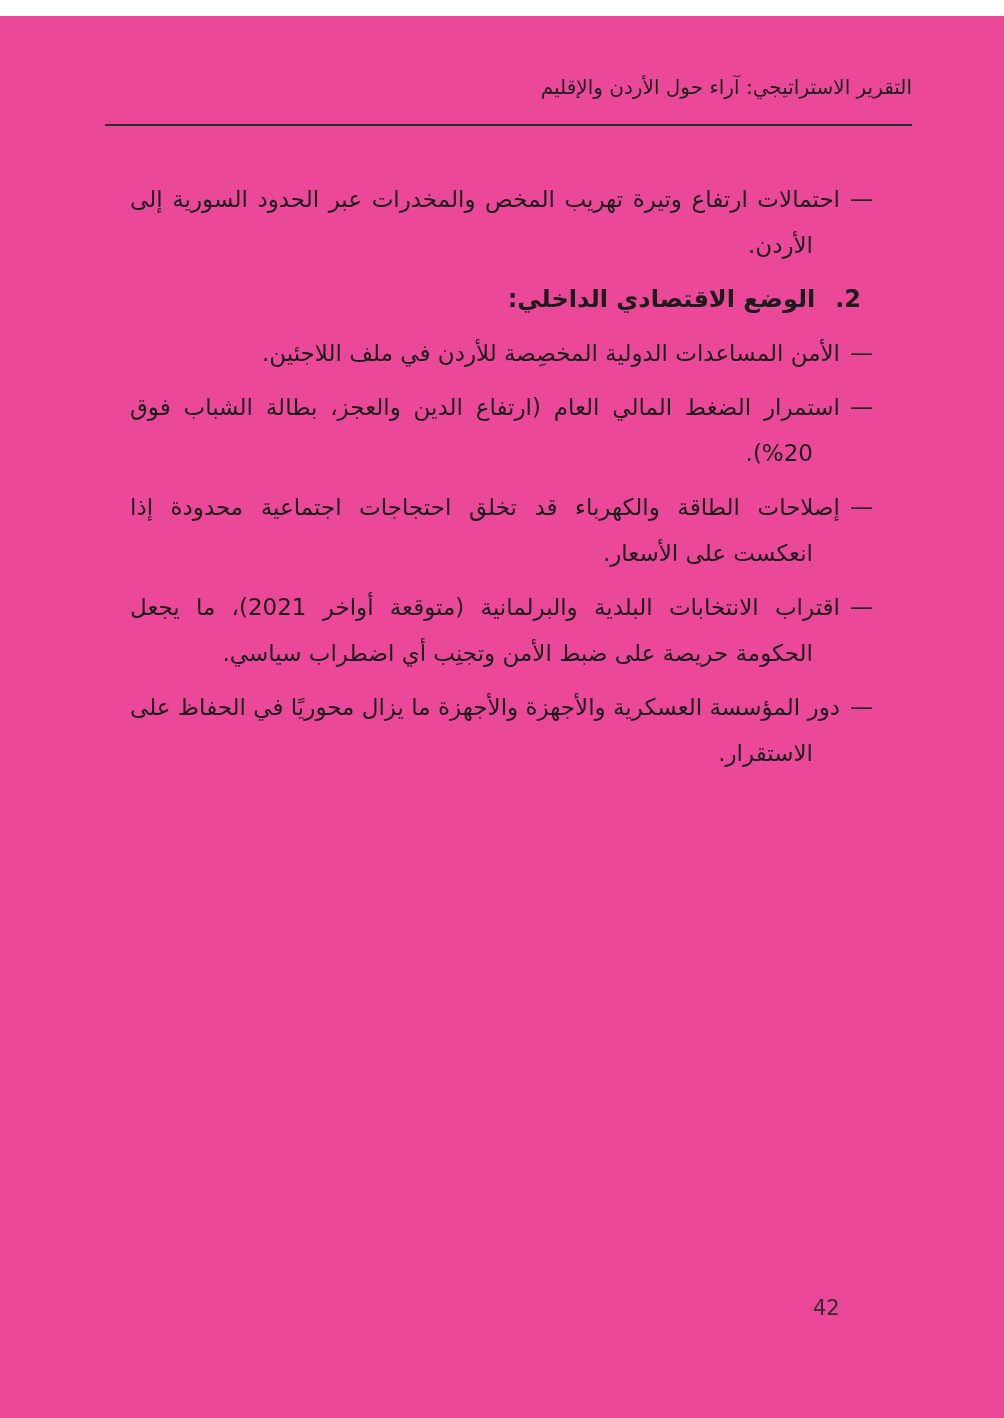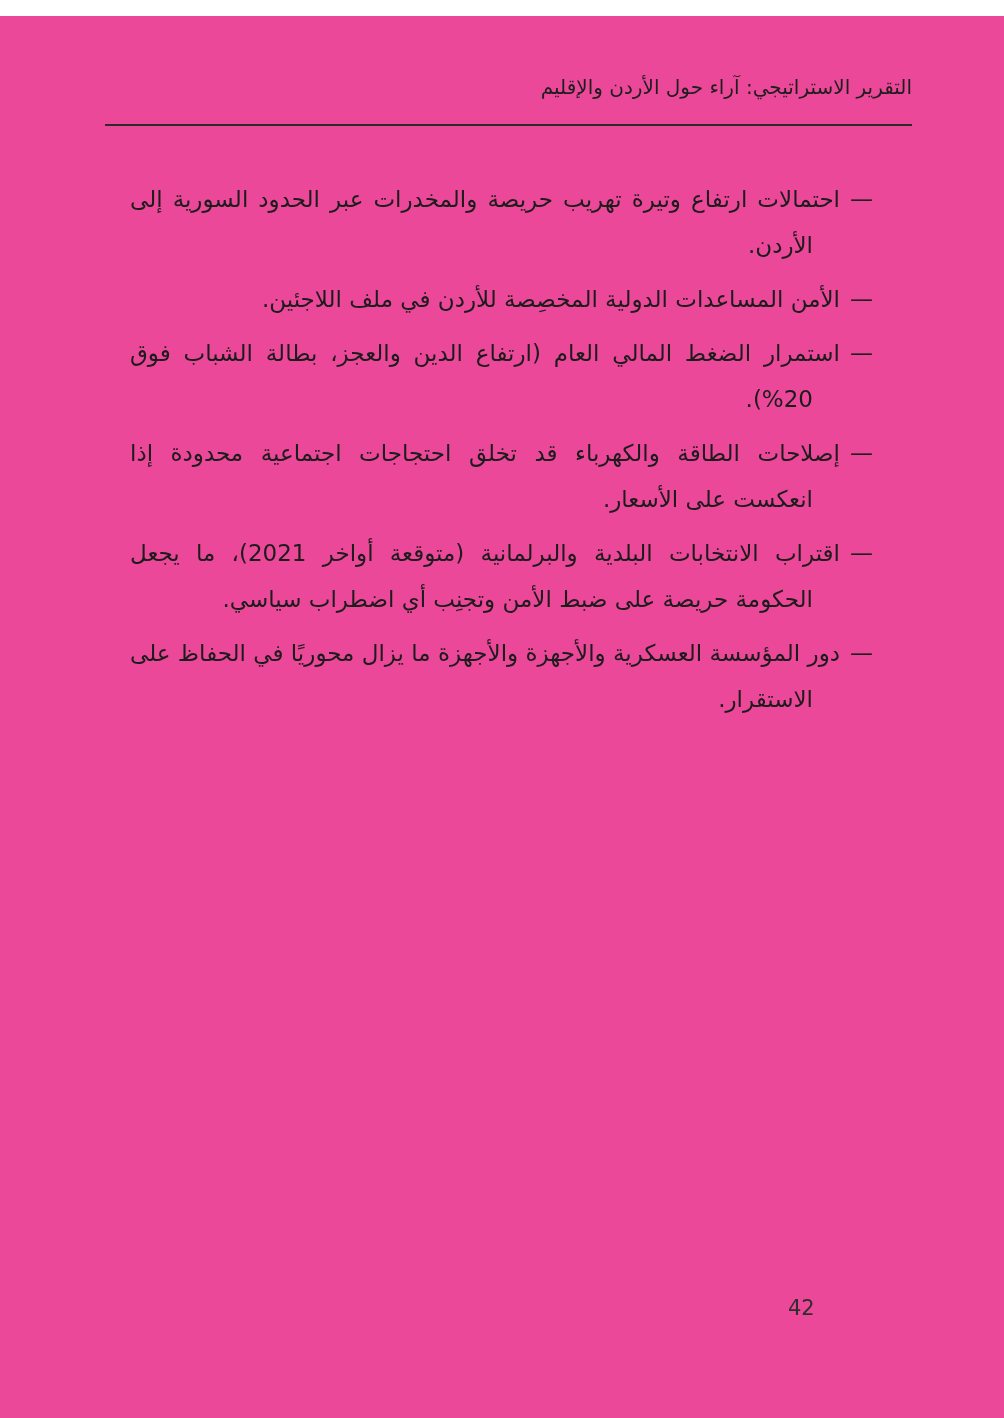--- a/index.html
+++ b/index.html
@@ -62,40 +62,43 @@
     padding-right: 12px;
     font-weight: bold;
     font-size: 24px;
     line-height: 46px;
   }
   .hnum { margin-left: 20px; }
   
   .page-number {
     position: absolute;
     top: 1280px;
-    left: 788px;
+    left: 813px;
     font-size: 21px;
     color: #2e2e2e;
   }
 </style>
 </head>
 <body>
 
 <div class="page">
 
   <div class="header-title">التقرير الاستراتيجي: آراء حول الأردن والإقليم</div>
   <div class="header-rule"></div>
 
   <main class="doc-body">
 
     <div class="bullet">
       <span class="dash">—</span>
-      <div class="btext">احتمالات ارتفاع وتيرة تهريب حريصة والمخدرات عبر الحدود السورية إلى الأردن.</div>
+      <div class="btext">احتمالات ارتفاع وتيرة تهريب المخص والمخدرات عبر الحدود السورية إلى الأردن.</div>
     </div>
 
+    <div class="heading">
+      <span class="hnum">2.</span><span class="htext">الوضع الاقتصادي الداخلي:</span>
+    </div>
 
     <div class="bullet">
       <span class="dash">—</span>
       <div class="btext">الأمن المساعدات الدولية المخصِصة للأردن في ملف اللاجئين.</div>
     </div>
 
     <div class="bullet">
       <span class="dash">—</span>
       <div class="btext">استمرار الضغط المالي العام (ارتفاع الدين والعجز، بطالة الشباب فوق 20%).</div>
     </div>

